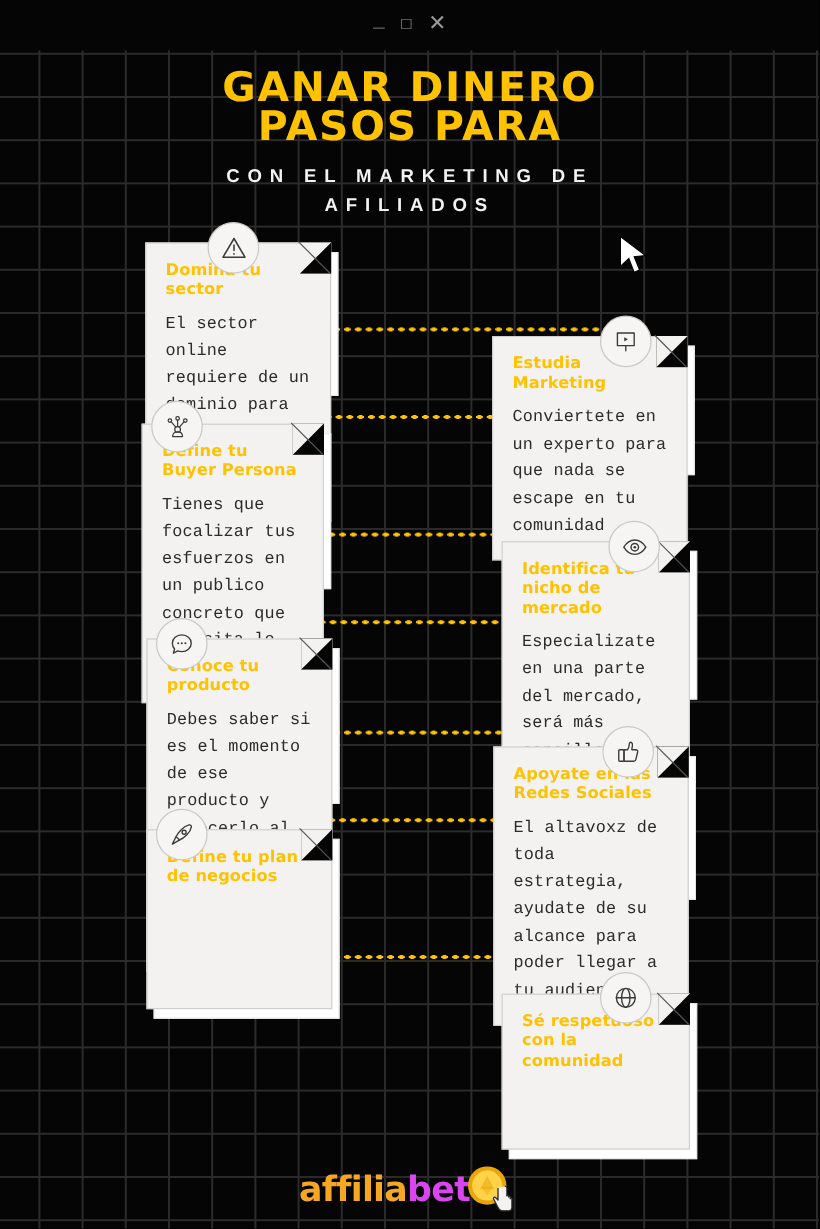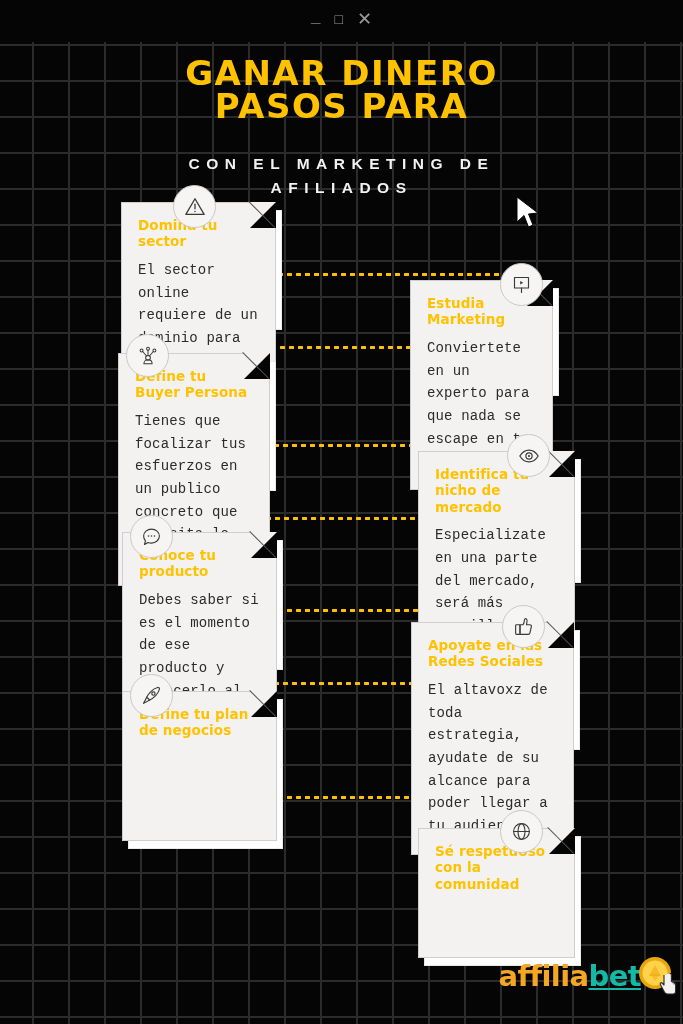--- a/index.html
+++ b/index.html
@@ -50,21 +50,21 @@
     color:#FFC200;
     font-family:"DejaVu Sans", sans-serif;
     font-weight:bold;
     font-size:34px;
     letter-spacing:1.5px;
     line-height:0.98;
     text-transform:uppercase;
     white-space:nowrap;
   }
   .h-sub {
-    margin-top:28px;
+    margin-top:12px;
     color:#f2f2f2;
     font-family:"Liberation Sans", sans-serif;
     font-weight:bold;
     font-size:15.5px;
     letter-spacing:6.5px;
     line-height:1.55;
     text-transform:uppercase;
   }
 
   
@@ -156,32 +156,32 @@
     border-radius:50%;
     background:#f6f5f3;
     border:1px solid #c8c8c8;
     display:flex; align-items:center; justify-content:center;
     z-index:25;
   }
   .icon-badge svg { display:block; }
 
   
   .logo {
-    position:absolute; left:0; bottom:28px; width:100%;
-    display:flex; align-items:center; justify-content:flex-end;
+    position:absolute; left:0; bottom:13px; width:100%;
+    display:flex; align-items:center; justify-content:center;
     z-index:30;
   }
   .logo-text {
     font-family:"DejaVu Sans", sans-serif;
     font-weight:bold;
     font-size:29px;
     letter-spacing:-0.6px;
   }
   .logo-a { color:#F5A623; }
-  .logo-b { color:#14b8a6;text-decoration:underline; }
+  .logo-b { color:#d946ef; }
   .coin-wrap { position:relative; margin-left:-4px; width:46px; height:40px; }
 </style>
 </head>
 <body>
 
 <div id="stage">
 
   <div class="grid-bg"></div>
 
   <div class="win-ctrls">
@@ -254,21 +254,21 @@
     </div>
   </div>
 
   <div class="icon-badge" style="left:500px; top:263px;">
     <svg width="21" height="21" viewBox="0 0 24 24" fill="none" stroke="#3a3a3a" stroke-width="1.3" stroke-linecap="round" stroke-linejoin="round">
       <rect x="4" y="4" width="16" height="12"></rect>
         <path d="M10.5 8 L14 10 L10.5 12 Z" fill="#3a3a3a" stroke="none"></path>
         <line x1="12" y1="16" x2="12" y2="21"></line>
     </svg>
   </div>
-  <div class="card" style="left:410px; top:280px; width:143px; height:108px;">
+  <div class="card" style="left:410px; top:280px; width:163px; height:108px;">
     <div class="card-shadow"></div>
     <div class="card-body">
       <div class="fold"></div>
       <div class="card-title">Estudia Marketing</div>
       <div class="card-text">Conviertete en un experto para que nada se escape en tu comunidad</div>
     </div>
   </div>
 
   <div class="icon-badge" style="left:126px; top:334px;">
     <svg width="22" height="22" viewBox="0 0 24 24" fill="none" stroke="#3a3a3a" stroke-width="1.1" stroke-linecap="round" stroke-linejoin="round">

